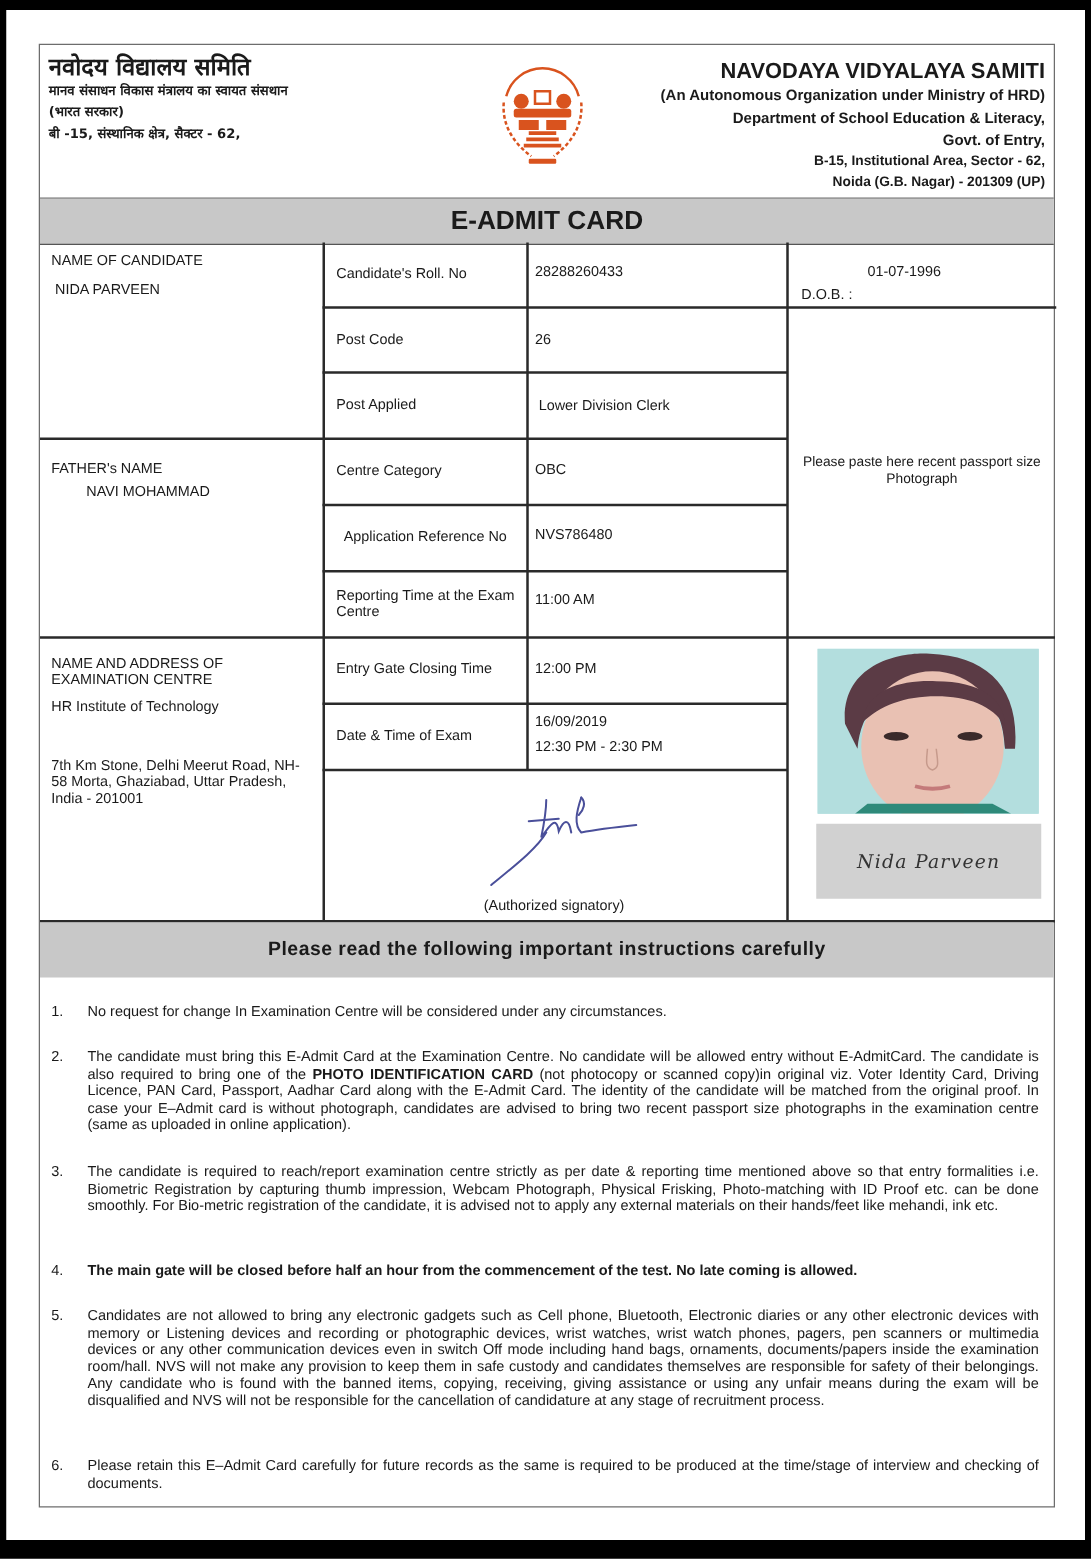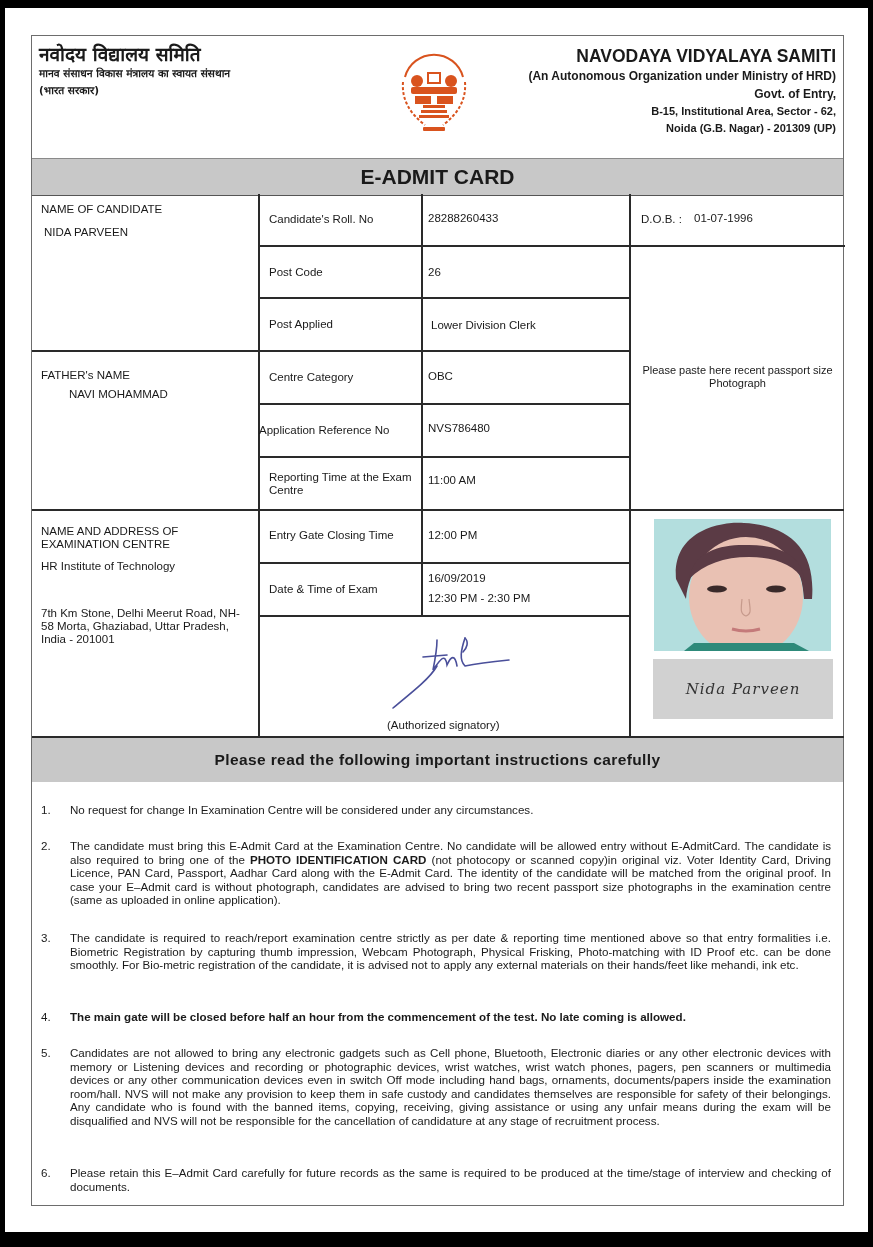--- a/index.html
+++ b/index.html
@@ -40,20 +40,21 @@
 </head>
 <body>
 
 <div class="paper"></div>
 <div class="frame"></div>
 
 <div class="hdr-left">
   <div class="h1">नवोदय विद्यालय समिति</div>
   <div class="ln">मानव संसाधन विकास मंत्रालय का स्वायत संसथान</div>
   <div class="ln">(भारत सरकार)</div>
+  <div class="ln">बी -15, संस्थानिक क्षेत्र, सैक्टर - 62,</div>
 </div>
 
 <div class="logo">
   <svg width="78" height="90" viewBox="0 0 78 90">
     <g fill="none" stroke="#d9531e" stroke-width="2">
       <path d="M10 30 A30 30 0 0 1 68 30"></path>
       <path d="M8 35 Q6 60 30 78" stroke-dasharray="3 2"></path>
       <path d="M70 35 Q72 60 48 78" stroke-dasharray="3 2"></path>
     </g>
     <g fill="#d9531e">
@@ -67,20 +68,21 @@
       <rect x="24" y="68" width="30" height="3"></rect>
       <rect x="28" y="80" width="22" height="4" rx="1"></rect>
     </g>
     <rect x="33" y="26" width="12" height="10" fill="#fff" stroke="#d9531e" stroke-width="2"></rect>
   </svg>
 </div>
 
 <div class="hdr-right">
   <div class="h1">NAVODAYA VIDYALAYA SAMITI</div>
   <div class="ln1">(An Autonomous Organization under Ministry of HRD)</div>
+  <div class="ln1">Department of School Education &amp; Literacy,</div>
   <div class="ln1">Govt. of Entry,</div>
   <div class="ln">B-15, Institutional Area, Sector - 62,</div>
   <div class="ln">Noida (G.B. Nagar) - 201309 (UP)</div>
 </div>
 
 <div class="band title">E-ADMIT CARD</div>
 
 <div>
 
   <div class="vline" style="left:258px;top:194px;height:543px;"></div>
@@ -111,34 +113,34 @@
 
 <div class="lbl" style="left:269px;top:266px;">Post Code</div>
 <div class="lbl" style="left:428px;top:266px;">26</div>
 
 <div class="lbl" style="left:269px;top:318px;">Post Applied</div>
 <div class="lbl" style="left:431px;top:319px;">Lower Division Clerk</div>
 
 <div class="lbl" style="left:269px;top:371px;">Centre Category</div>
 <div class="lbl" style="left:428px;top:370px;">OBC</div>
 
-<div class="lbl" style="left:259px;top:424px;text-align:center;">Application Reference No</div>
+<div class="lbl" style="left:275px;top:424px;text-align:center;">Application Reference No</div>
 <div class="lbl" style="left:428px;top:422px;">NVS786480</div>
 
 <div class="lbl" style="left:269px;top:471px;width:150px;">Reporting Time at the Exam Centre</div>
 <div class="lbl" style="left:428px;top:474px;">11:00 AM</div>
 
 <div class="lbl" style="left:269px;top:529px;">Entry Gate Closing Time</div>
 <div class="lbl" style="left:428px;top:529px;">12:00 PM</div>
 
 <div class="lbl" style="left:269px;top:583px;">Date &amp; Time of Exam</div>
 <div class="lbl" style="left:428px;top:572px;">16/09/2019</div>
 <div class="lbl" style="left:428px;top:592px;">12:30 PM - 2:30 PM</div>
 
-<div class="lbl" style="left:641px;top:213px;">D.O.B. :</div>
+<div class="lbl" style="left:641px;top:230px;">D.O.B. :</div>
 <div class="lbl" style="left:694px;top:212px;">01-07-1996</div>
 
 <div class="photo-hint">Please paste here recent passport size Photograph</div>
 
 <div style="position:absolute;left:385px;top:630px;">
   <svg width="130" height="80" viewBox="0 0 130 80">
     <g fill="none" stroke="#4a4f9a" stroke-width="1.6" stroke-linecap="round">
       <path d="M8 78 C30 60 45 48 52 36"></path>
       <path d="M38 27 L62 25"></path>
       <path d="M52 10 C52 20 50 30 48 40 C55 30 60 22 62 35 C66 26 70 24 72 36"></path>

